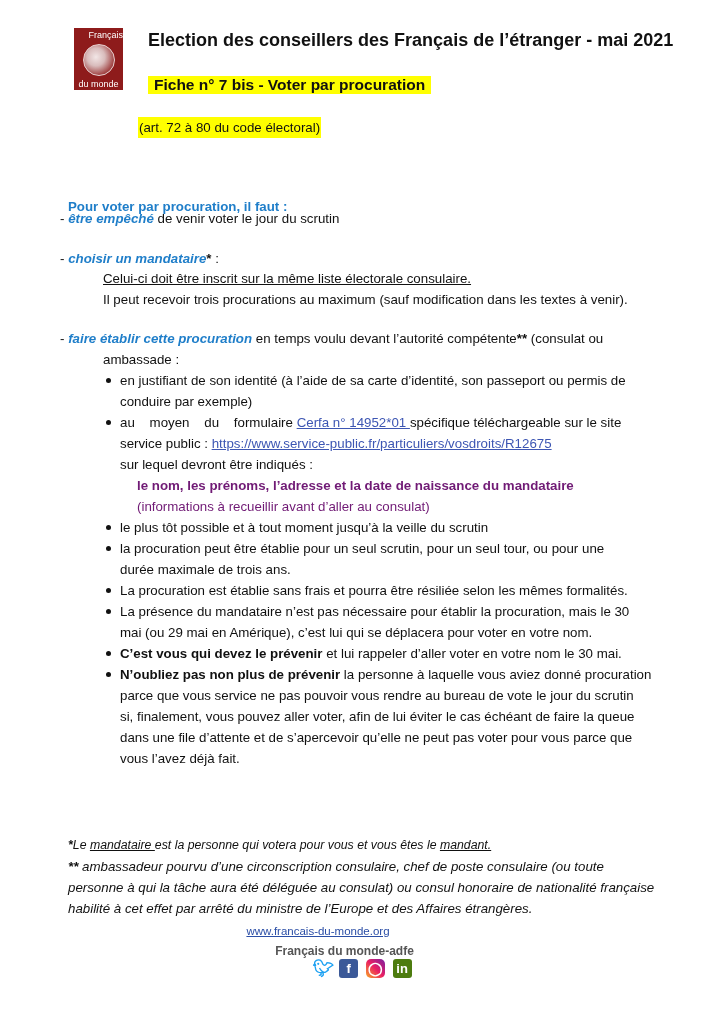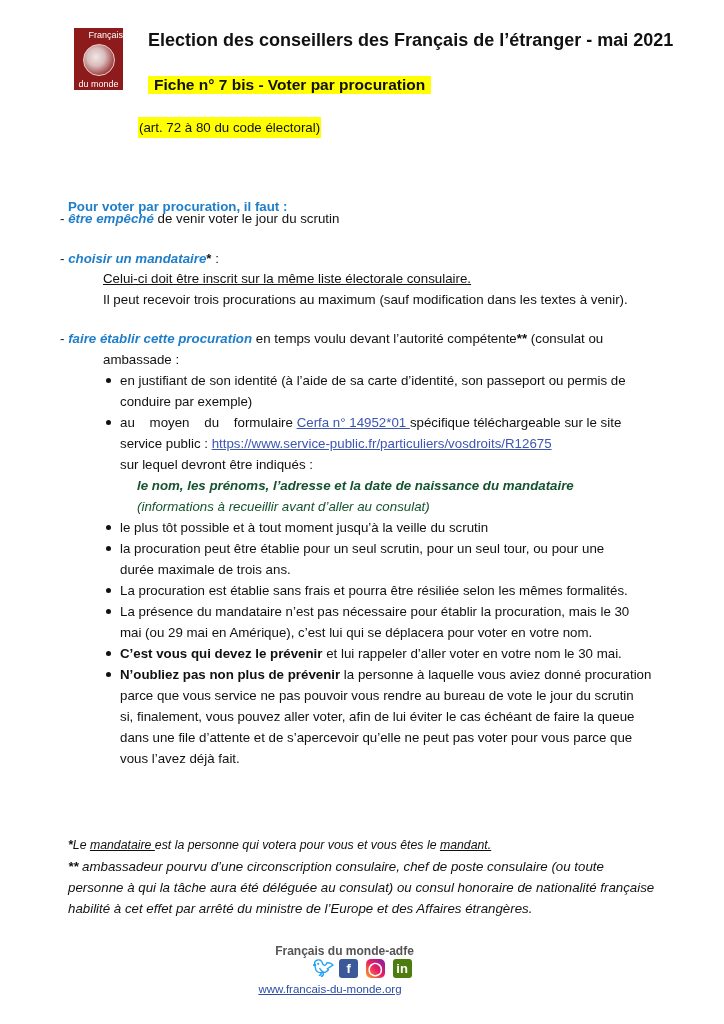--- a/index.html
+++ b/index.html
@@ -31,32 +31,32 @@
   }
   .intro {
     left: 68px; top: 175px; font-weight: bold; color: #1f7ec9; font-size: 13.3px; white-space: nowrap; margin-top: 24px;
   }
   .blue-it { color: #1f7ec9; font-weight: bold; font-style: italic; }
   .line { white-space: nowrap; line-height: 21px; }
   .bul { position: absolute; white-space: nowrap; line-height: 21px; }
   .dot {
     position: absolute; left: 106px; width: 5px; height: 5px; border-radius: 50%; background: #111;
   }
-  .red-it { color: #14532d; font-style: italic; }
+  .red-it { color: #701a75; }
   a { color: #3d56b3; }
   .foot-it { font-style: italic; line-height: 21px; white-space: nowrap; }
   .brand {
     left: 0; width: 689px; top: 944px; text-align: center; font-weight: bold; color: #555; font-size: 12px;
   }
   .icons { left: 0; width: 724px; top: 959px; text-align: center; }
   .icons span {
     display: inline-block; width: 19px; height: 19px; margin: 0 2px; vertical-align: middle;
     color: #fff; font-weight: bold; font-size: 13px; line-height: 19px; border-radius: 3px;
   }
-  .site { left: 0; width: 636px; top: 983px; text-align: center; font-size: 11.5px; padding-left: 12px; }
+  .site { left: 0; width: 636px; top: 925px; text-align: center; font-size: 11.5px; }
   .site a { color: #2b4ea6; }
 </style>
 </head>
 <body>
 
 <div class="abs logo">
   <div class="l1">Français</div>
   <div class="globe"></div>
   <div>du monde</div>
 </div>

